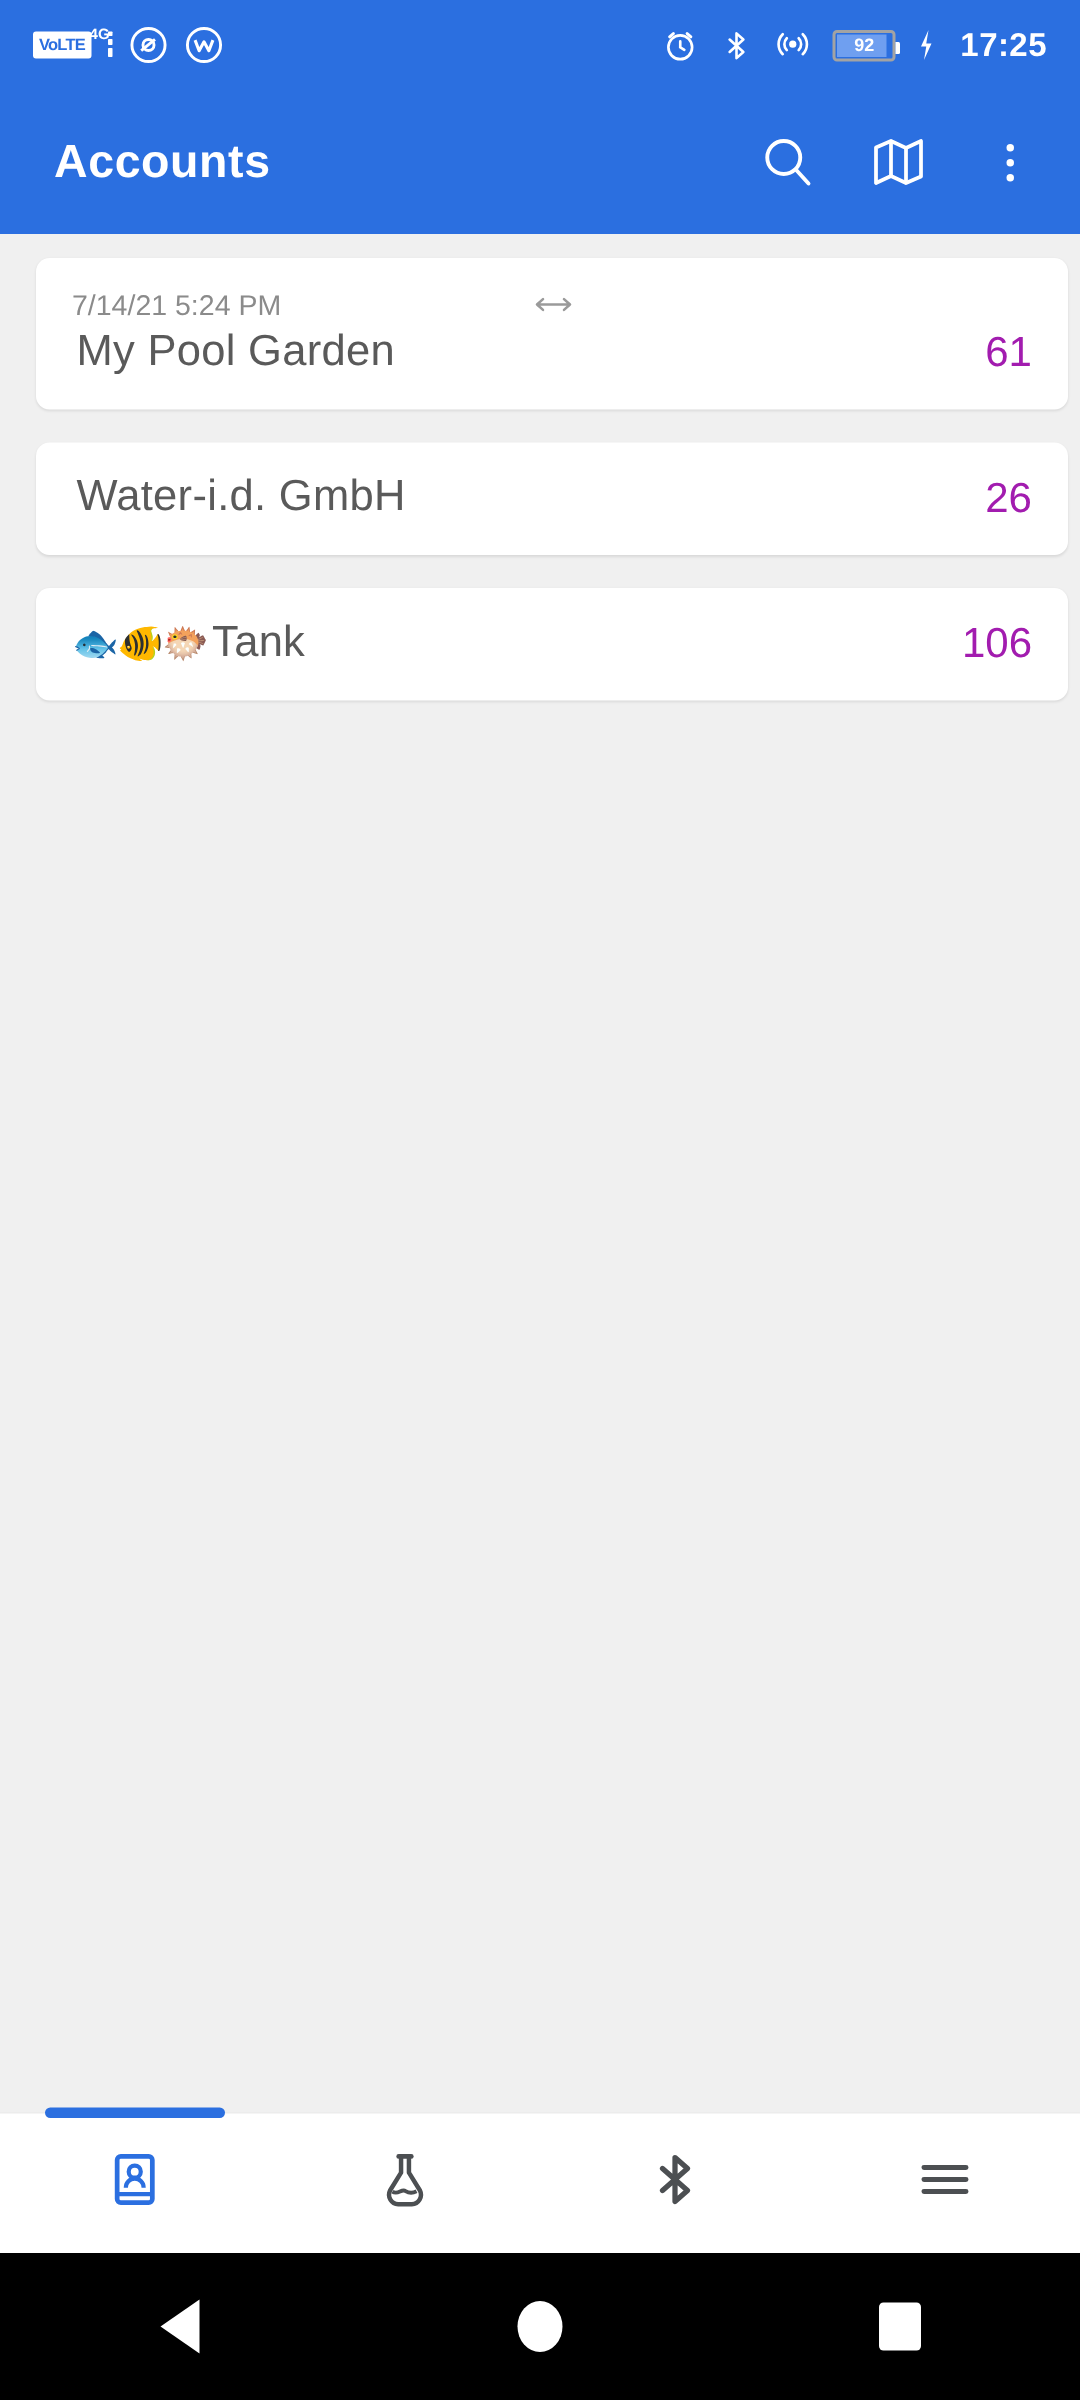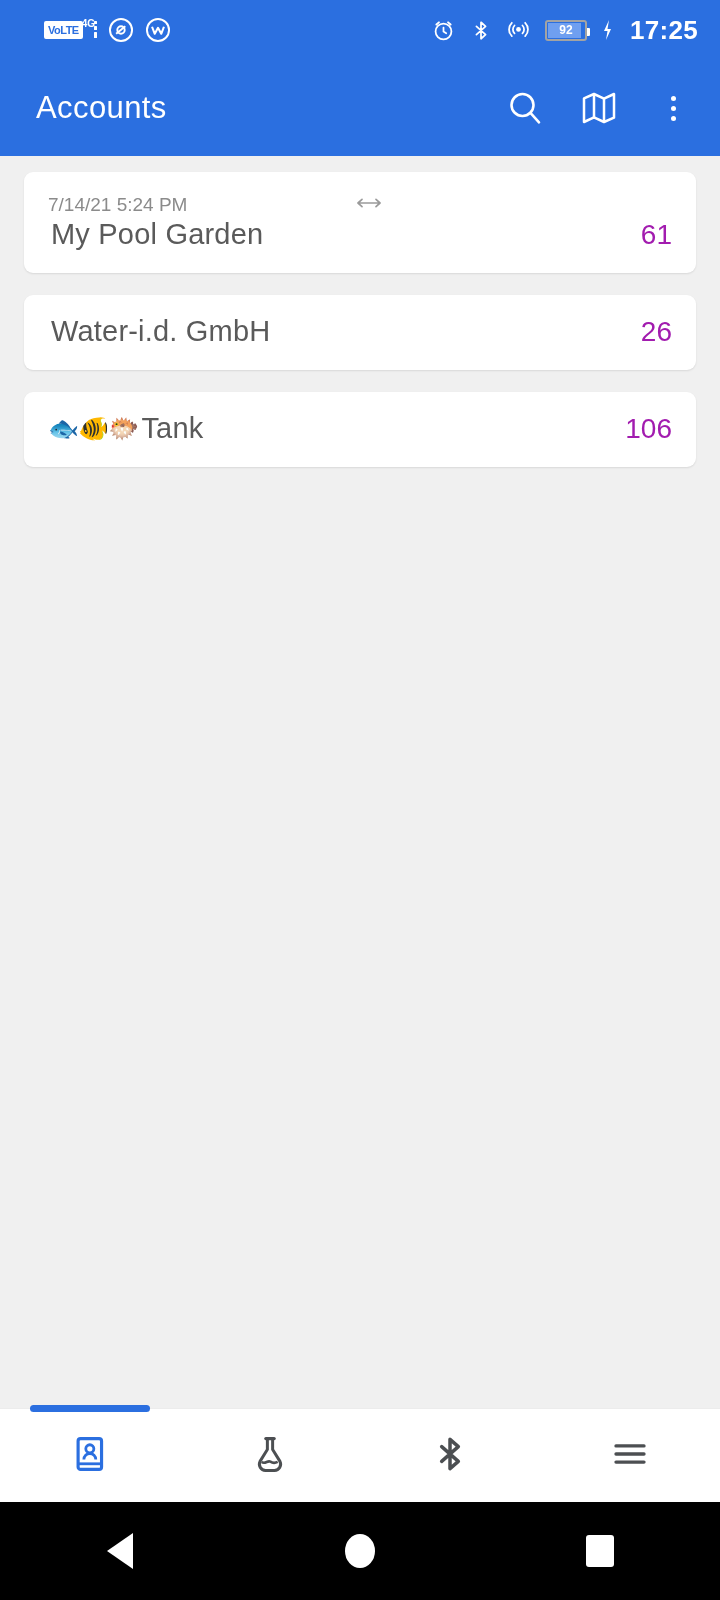--- a/index.html
+++ b/index.html
@@ -10,21 +10,21 @@
     overflow:hidden;
   }
   #app { width:720px; height:1600px; display:flex; flex-direction:column; position:relative; }
 
   
   .statusbar {
     height:60px; background:#2b6fe0;
     display:flex; align-items:center; justify-content:space-between;
     padding:0 22px; color:#fff; flex:none;
   }
-  .sb-left, .sb-right { display:flex; align-items:center;margin-left:22px; }
+  .sb-left, .sb-right { display:flex; align-items:center; }
   .sb-left { gap:11px; }
   .sb-right { gap:14px; }
   .volte {
     border:2px solid #fff; color:#2b6fe0; background:#fff;
     font-size:11px; font-weight:bold; letter-spacing:-0.5px;
     padding:0 2px; line-height:14px; border-radius:2px;
   }
   .signal { display:flex; align-items:flex-end; gap:1.5px; height:18px; position:relative;flex-direction:column; }
   .signal i { width:3.5px; background:#fff; display:block; border-radius:0.5px; }
   .signal i:nth-child(1){height:6px;}
@@ -39,36 +39,36 @@
   }
   .battery:after {
     content:""; position:absolute; right:-5px; top:6px;
     width:3px; height:8px; background:#fff; border-radius:0 1px 1px 0;
   }
   .battery-fill {
     position:absolute; left:1px; top:1px; bottom:1px; width:86%;
     background:#6f9ff0;
   }
   .battery-text { position:relative; font-size:12px; font-weight:bold; color:#fff; }
-  .clock { font-size:26px; font-weight:bold; letter-spacing:0.3px; margin-left:2px; }
+  .clock { font-size:22px; font-weight:bold; letter-spacing:0.3px; margin-left:2px; }
 
   
   .appbar {
     height:96px; background:#2b6fe0; color:#fff;
     display:flex; align-items:center; justify-content:space-between;
     padding:0 24px 0 36px; flex:none;
   }
-  .appbar-title { font-size:31px; font-weight:400; letter-spacing:0.4px; }
+  .appbar-title { font-size:31px; font-weight:700; letter-spacing:0.4px; }
   .appbar-actions { display:flex; align-items:center; gap:28px; }
   .ab-btn { display:flex; align-items:center; justify-content:center; width:46px; height:46px; cursor:pointer; }
   .kebab { display:flex; flex-direction:column; gap:5px; align-items:center; }
   .kebab i { width:5px; height:5px; border-radius:50%; background:#fff; display:block; }
 
   
-  .content { flex:1; background:#f0f0f0; padding:16px 24px 0 24px; overflow:hidden; }
+  .content { flex:1; background:#f0f0f0; padding:16px 8px 0 24px; overflow:hidden; }
   .card {
     background:#fff; border-radius:9px; margin-bottom:22px;
     padding:20px 24px 22px 24px; position:relative;
     box-shadow:0 1px 2px rgba(0,0,0,0.10);
     cursor:pointer;
   }
   .card-top { display:flex; align-items:center; position:relative; height:26px; }
   .card-date { font-size:19px; color:#8b8b8b; font-weight:400; }
   .swap-icon { position:absolute; left:306px; top:2px; color:#9a9a9a; }
   .card-main { display:flex; align-items:center; justify-content:space-between; }

